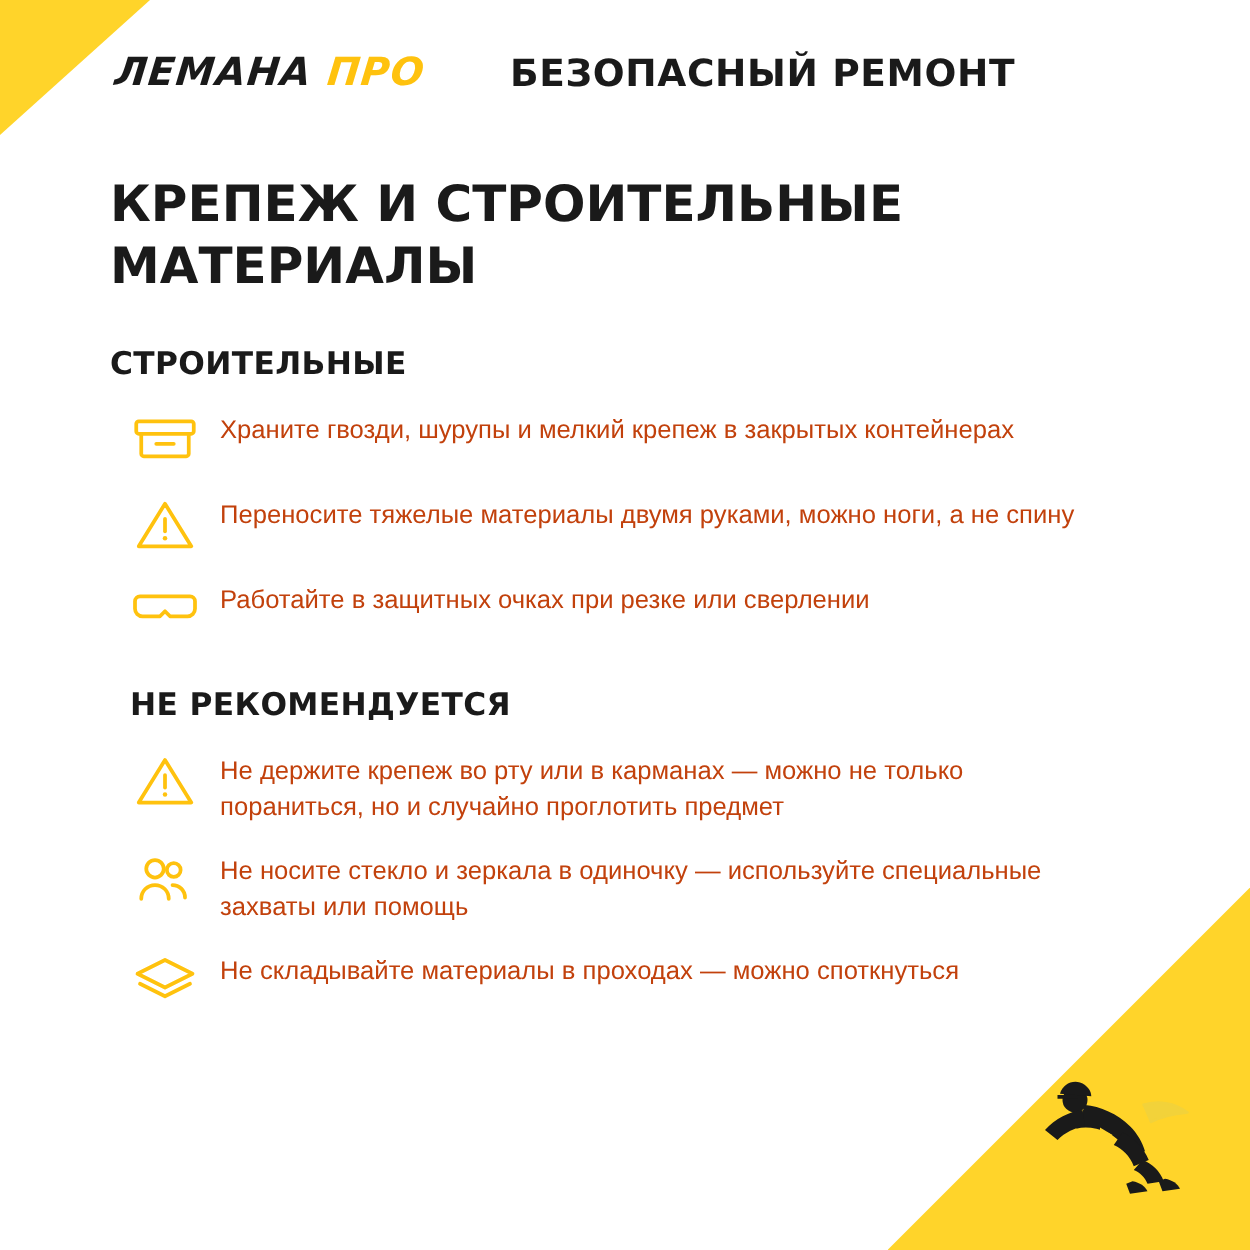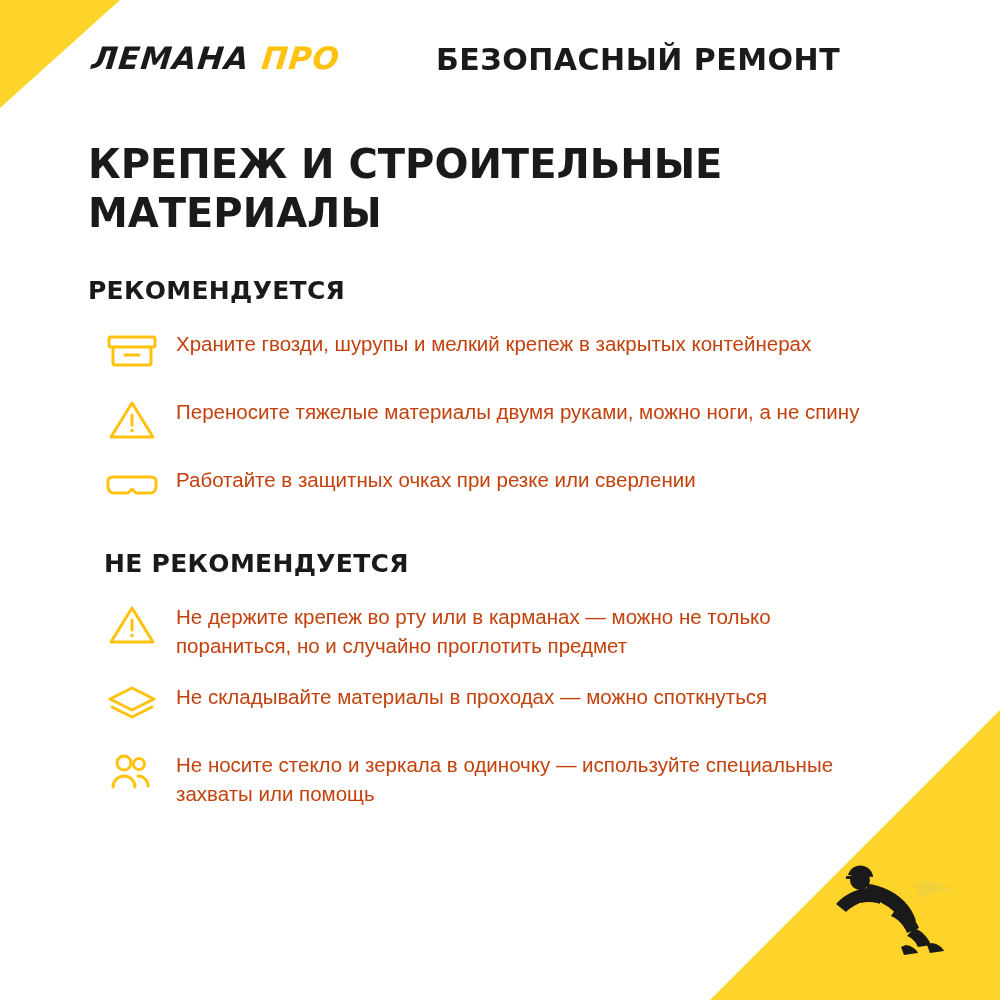--- a/index.html
+++ b/index.html
@@ -52,21 +52,21 @@
   .logo-pro {
     font-family: "DejaVu Sans", sans-serif;
     font-weight: bold;
     font-size: 31px;
     letter-spacing: 1px;
     color: #FFC20E;
     font-style: italic;
     transform: skewX(-6deg);
   }
   .header-title {
-    position: absolute; left: 436px; top: 42px;
+    position: absolute; left: 408px; top: 42px;
     font-family: "DejaVu Sans", sans-serif;
     font-weight: bold;
     font-size: 30px;
     letter-spacing: 0.5px;
     color: #1a1a1a;
   }
 
   
   .content {
     position: absolute;
@@ -143,21 +143,21 @@
       <span class="logo-pro">ПРО</span>
     </div>
     <div class="header-title">БЕЗОПАСНЫЙ РЕМОНТ</div>
   </div>
 
   <div class="content">
 
     <h1 class="title">КРЕПЕЖ И СТРОИТЕЛЬНЫЕ МАТЕРИАЛЫ</h1>
 
     <div class="section">
-      <div class="section-heading">РЕКОМЕНДУЕТСЯ</div>
+      <div class="section-heading">СТРОИТЕЛЬНЫЕ</div>
       <div class="items">
 
         <div class="item">
           <span class="item-icon">
             <svg width="54" height="44" viewBox="0 0 54 44" fill="none">
               <rect x="4" y="8" width="46" height="10" rx="2" stroke="#FFC20E" stroke-width="3"></rect>
               <path d="M8 18v16a2 2 0 0 0 2 2h34a2 2 0 0 0 2-2V18" stroke="#FFC20E" stroke-width="3" stroke-linecap="round"></path>
               <path d="M20 26h14" stroke="#FFC20E" stroke-width="3" stroke-linecap="round"></path>
             </svg>
           </span>
@@ -194,44 +194,44 @@
 
         <div class="item">
           <span class="item-icon">
             <svg width="54" height="46" viewBox="0 0 54 46" fill="none">
               <path d="M27 6 48 40H6L27 6Z" stroke="#FFC20E" stroke-width="3" stroke-linejoin="round"></path>
               <path d="M27 18v10" stroke="#FFC20E" stroke-width="3" stroke-linecap="round"></path>
               <circle cx="27" cy="33.5" r="1.8" fill="#FFC20E"></circle>
             </svg>
           </span>
           <span class="item-text">Не держите крепеж во рту или в карманах — можно не только пораниться, но и случайно проглотить предмет</span>
-        </div>
-
-        <div class="item">
-          <span class="item-icon">
-            <svg width="56" height="42" viewBox="0 0 56 42" fill="none">
-              <path d="M28 6 50 17 28 28 6 17 28 6Z" stroke="#FFC20E" stroke-width="3" stroke-linejoin="round"></path>
-              <path d="M8 25 28 35l20-10" stroke="#FFC20E" stroke-width="3" stroke-linejoin="round" stroke-linecap="round"></path>
-            </svg>
-          </span>
-          <span class="item-text">Не складывайте материалы в проходах — можно споткнуться</span>
         </div>
 
         <div class="item">
           <span class="item-icon">
             <svg width="54" height="44" viewBox="0 0 54 44" fill="none">
               <circle cx="19" cy="13" r="7" stroke="#FFC20E" stroke-width="3"></circle>
               <circle cx="34" cy="14" r="5.5" stroke="#FFC20E" stroke-width="3"></circle>
               <path d="M8 37c0-6.1 4.9-11 11-11s11 4.9 11 11" stroke="#FFC20E" stroke-width="3" stroke-linecap="round"></path>
               <path d="M33 26c5.5 0 10 4.5 10 10" stroke="#FFC20E" stroke-width="3" stroke-linecap="round"></path>
             </svg>
           </span>
           <span class="item-text">Не носите стекло и зеркала в одиночку — используйте специальные захваты или помощь</span>
         </div>
 
+        <div class="item">
+          <span class="item-icon">
+            <svg width="56" height="42" viewBox="0 0 56 42" fill="none">
+              <path d="M28 6 50 17 28 28 6 17 28 6Z" stroke="#FFC20E" stroke-width="3" stroke-linejoin="round"></path>
+              <path d="M8 25 28 35l20-10" stroke="#FFC20E" stroke-width="3" stroke-linejoin="round" stroke-linecap="round"></path>
+            </svg>
+          </span>
+          <span class="item-text">Не складывайте материалы в проходах — можно споткнуться</span>
+        </div>
+
       </div>
     </div>
 
   </div>
 
   <div class="mascot">
     <svg width="170" height="120" viewBox="0 0 170 120" fill="none">
 
       <path d="M112 40c12-4 26-2 36 6-11 1-21 3-30 8" fill="#f2d23a" stroke="#f2d23a" stroke-width="2" stroke-linejoin="round"></path>
 

